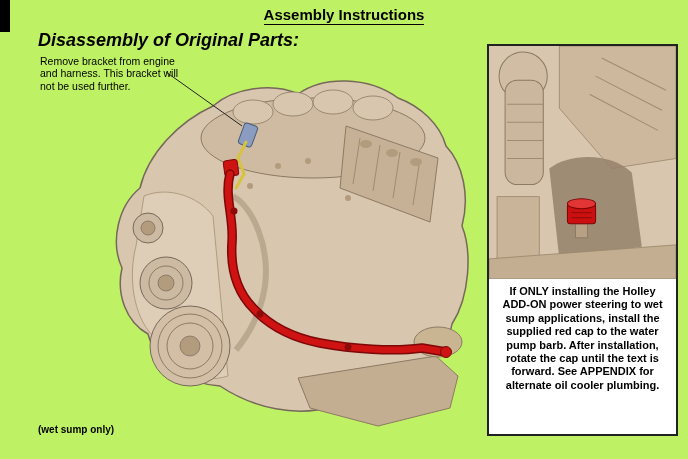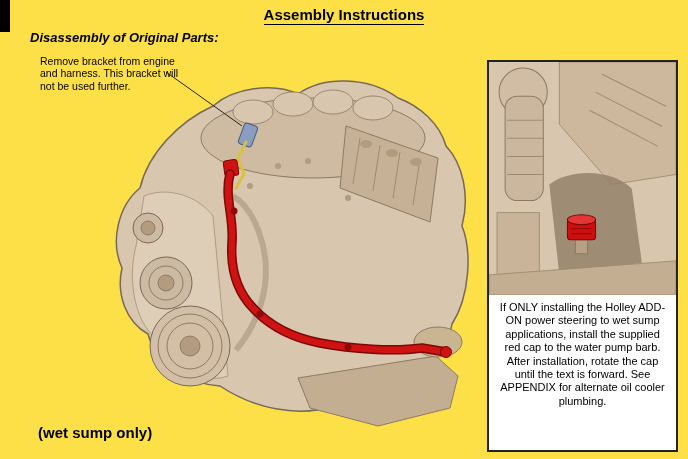--- a/index.html
+++ b/index.html
@@ -1,49 +1,49 @@
 <!DOCTYPE html>
 <html><head>
 <meta charset="utf-8">
 <style>
   html,body{margin:0;padding:0;background:#ffffff;}
   .page{
     position:relative;
     width:688px;height:459px;
-    background:#fde047;
+    background:#bef264;
     overflow:hidden;
     font-family:"Liberation Sans", sans-serif;
     color:#000;
   }
   .scan-artifact{
     position:absolute;left:0;top:0;width:10px;height:32px;background:#000;
   }
   .title{
     position:absolute;left:0;top:6px;width:100%;
     text-align:center;font-size:15px;font-weight:bold;
   }
   .title span{border-bottom:1.5px solid #000;padding-bottom:1px;}
   .subtitle{
-    position:absolute;left:30px;top:30px;
-    font-size:13px;font-weight:bold;font-style:italic;
+    position:absolute;left:38px;top:30px;
+    font-size:18px;font-weight:bold;font-style:italic;
   }
   .note{
     position:absolute;font-size:10.5px;line-height:1.18;text-align:left;
   }
   .note-bracket{left:40px;top:55px;width:150px;}
   .note-clips{left:38px;top:348px;width:222px;}
   .wet-sump{
     position:absolute;left:38px;top:424px;
-    font-size:15px;font-weight:bold;
+    font-size:10px;font-weight:bold;
   }
   .engine-wrap{position:absolute;left:48px;top:46px;width:430px;height:400px;}
   .side-panel{
-    position:absolute;left:487px;top:60px;width:191px;height:392px;
+    position:absolute;left:487px;top:44px;width:191px;height:392px;
     border:2px solid #222;background:#fff;box-sizing:border-box;
-    display:flex;flex-direction:column;
+    display:flex;flex-direction:column;font-weight:bold;
   }
   .side-panel-image{width:100%;height:233px;flex:0 0 auto;display:block;}
   .side-caption{
     flex:1;
     font-size:11px;line-height:1.22;text-align:center;
     padding:6px 8px 4px 8px;
   }
 </style>
 </head>
 <body>

